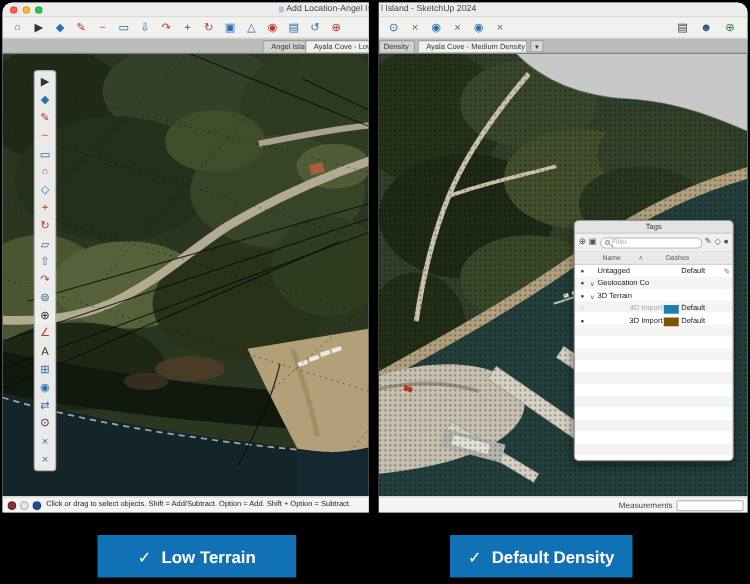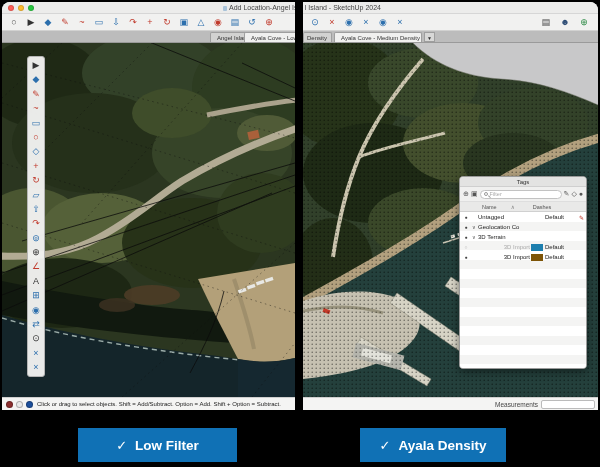--- a/index.html
+++ b/index.html
@@ -366,20 +366,20 @@
     </div>
 
     <div class="statusbar">
       <span class="meas-label">Measurements</span>
       <span class="meas-input"></span>
     </div>
   </section>
 
   <div class="btn low" style="background: rgb(16, 113, 181);">
     <span class="chk">✓</span>
-    <span class="lbl">Low Filter</span>
+    <span class="lbl">Low Terrain</span>
   </div>
   <div class="btn med" style="background: rgb(16, 113, 181);">
     <span class="chk">✓</span>
-    <span class="lbl">Ayala Density</span>
+    <span class="lbl">Default Density</span>
   </div>
 
 </div>
 
 </body></html>

